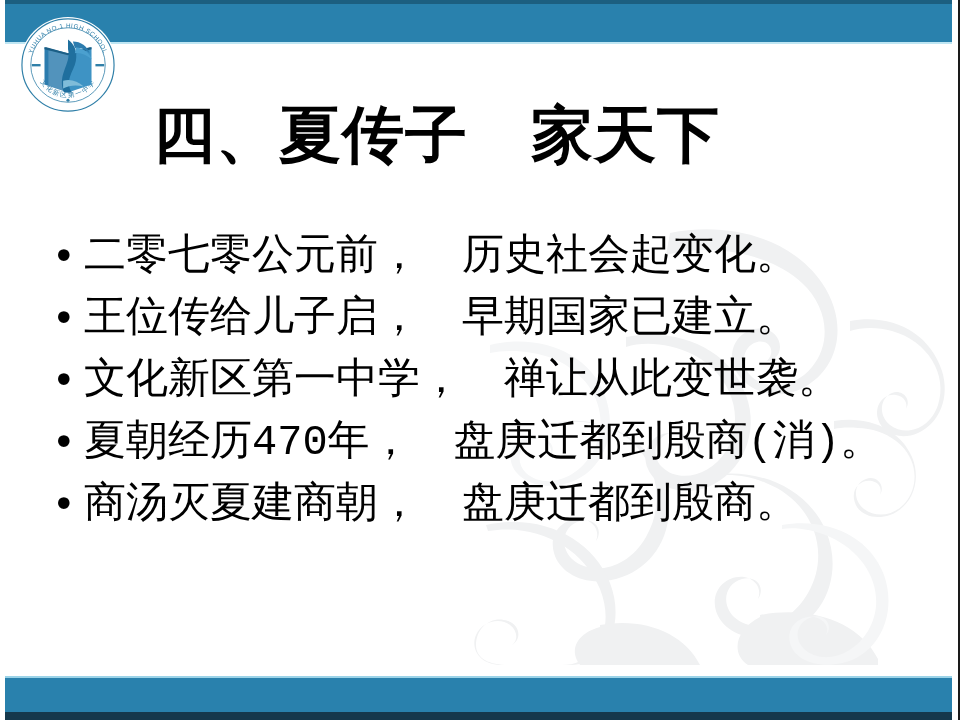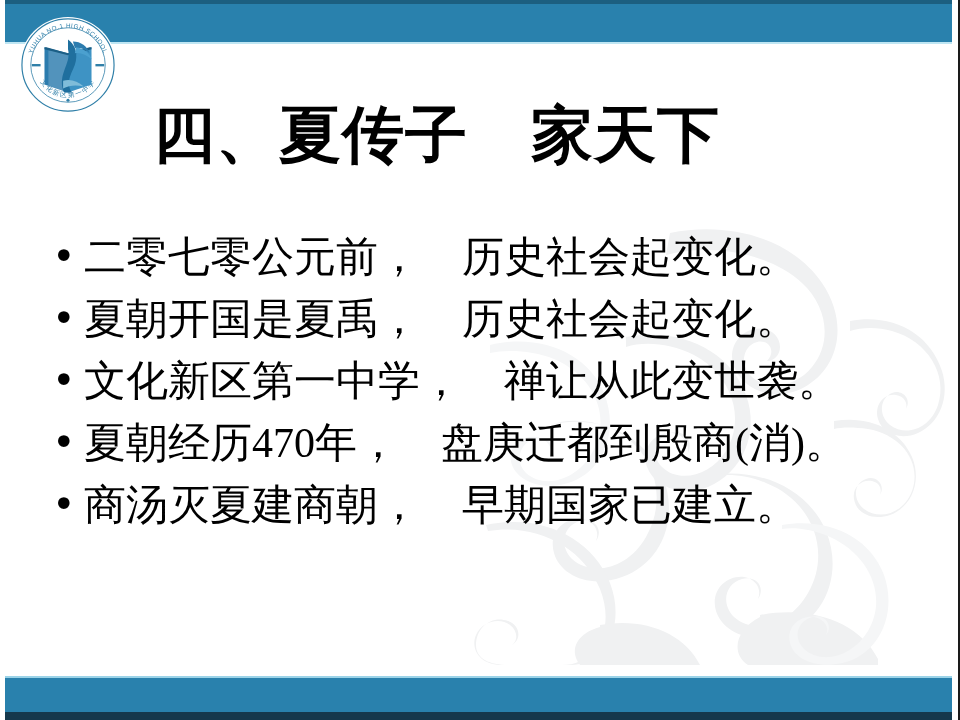--- a/index.html
+++ b/index.html
@@ -147,21 +147,21 @@
     color: #000000;
     text-align: left;
     font-family: "DejaVu Sans", sans-serif;
   }
   .bullet-text {
     flex: 1 1 auto;
     font-size: 42px;
     line-height: 58px;
     color: #000000;
     white-space: pre;
-    font-family: Liberation Serif, serif;
+    font-family: Liberation Mono, monospace;
   }
 </style>
 </head>
 <body>
 
 <div id="slide">
 
   <svg class="watermark" viewBox="0 0 520 440" xmlns="http://www.w3.org/2000/svg" aria-hidden="true">
     <g fill="#f0f1f2">
       <path d="M240 8 C300 -4 362 14 392 58 C418 96 410 140 378 160 C350 178 318 168 306 146
@@ -246,33 +246,33 @@
 
   <div class="title">四、夏传子　家天下</div>
 
   <ul class="bullet-list">
     <li class="bullet-item">
       <span class="bullet-marker">•</span>
       <span class="bullet-text">二零七零公元前，　历史社会起变化。</span>
     </li>
     <li class="bullet-item">
       <span class="bullet-marker">•</span>
-      <span class="bullet-text">夏朝开国是夏禹，　历史社会起变化。</span>
+      <span class="bullet-text">王位传给儿子启，　早期国家已建立。</span>
     </li>
     <li class="bullet-item">
       <span class="bullet-marker">•</span>
       <span class="bullet-text">文化新区第一中学，　禅让从此变世袭。</span>
     </li>
     <li class="bullet-item">
       <span class="bullet-marker">•</span>
       <span class="bullet-text">夏朝经历470年，　盘庚迁都到殷商(消)。</span>
     </li>
     <li class="bullet-item">
       <span class="bullet-marker">•</span>
-      <span class="bullet-text">商汤灭夏建商朝，　早期国家已建立。</span>
+      <span class="bullet-text">商汤灭夏建商朝，　盘庚迁都到殷商。</span>
     </li>
   </ul>
 
   <div class="footer-band-top-edge"></div>
   <div class="footer-band"></div>
   <div class="footer-band-bottom-edge"></div>
 
 </div>
 
 </body></html>

